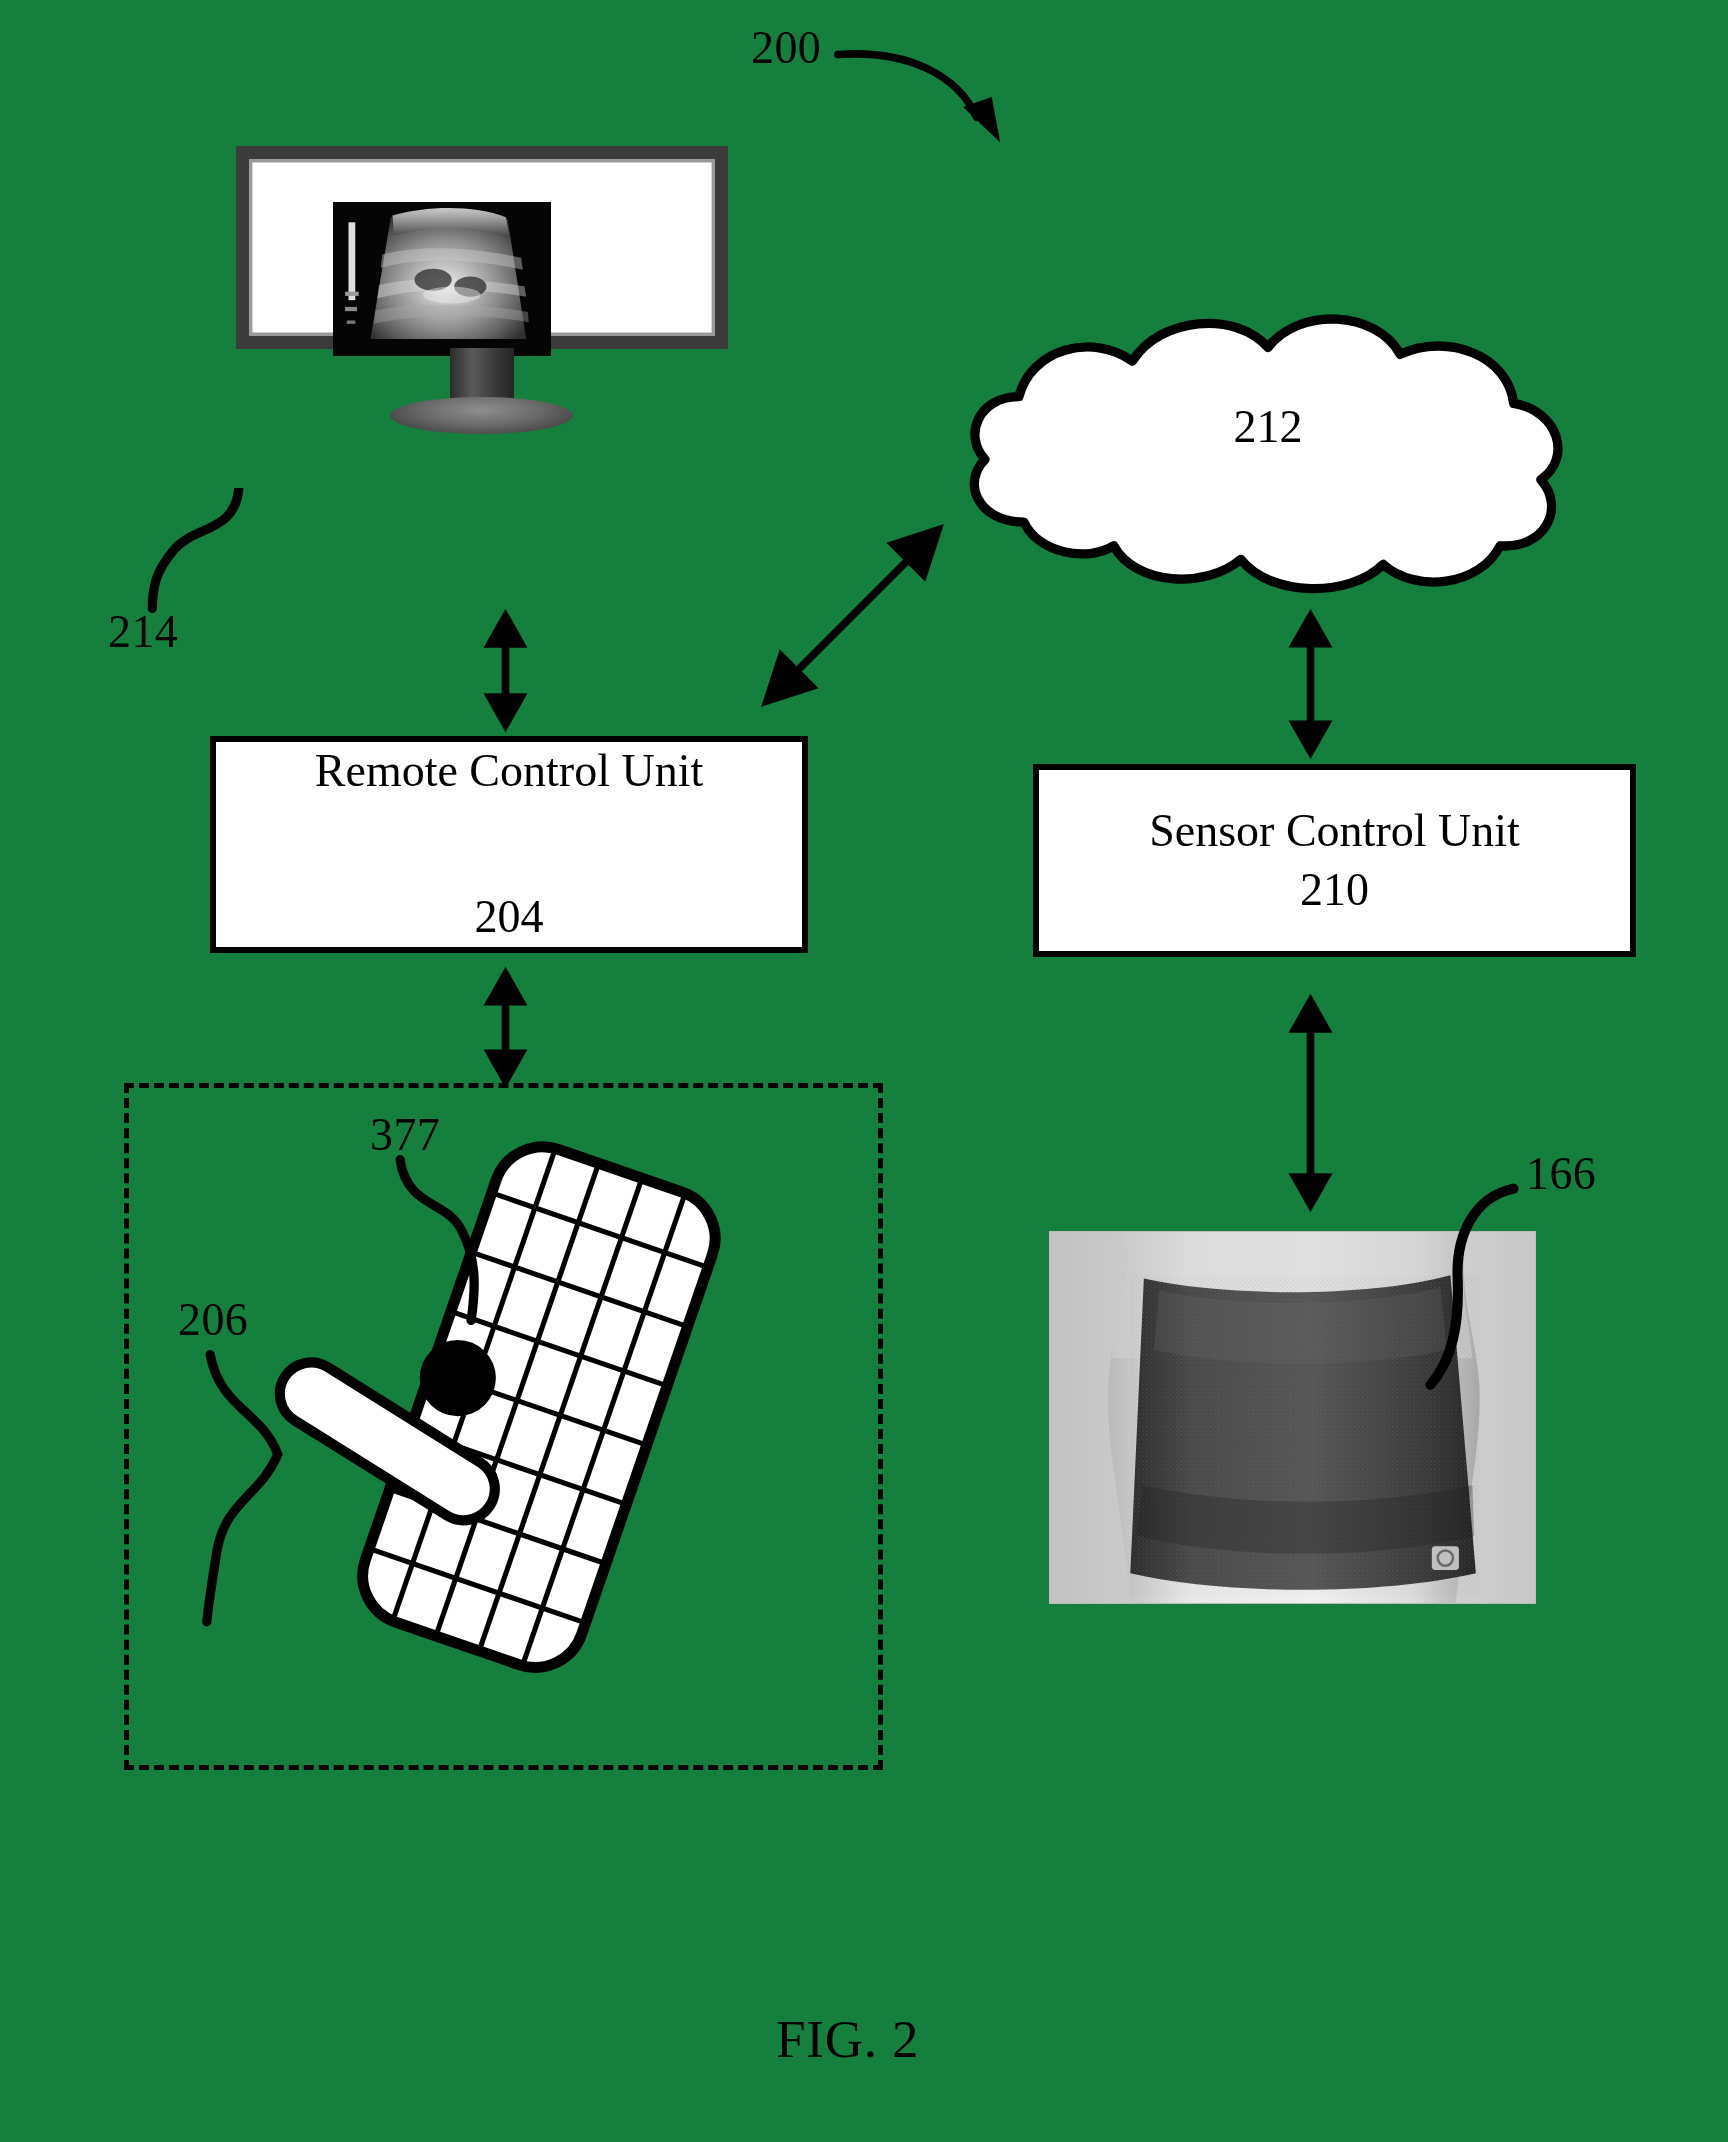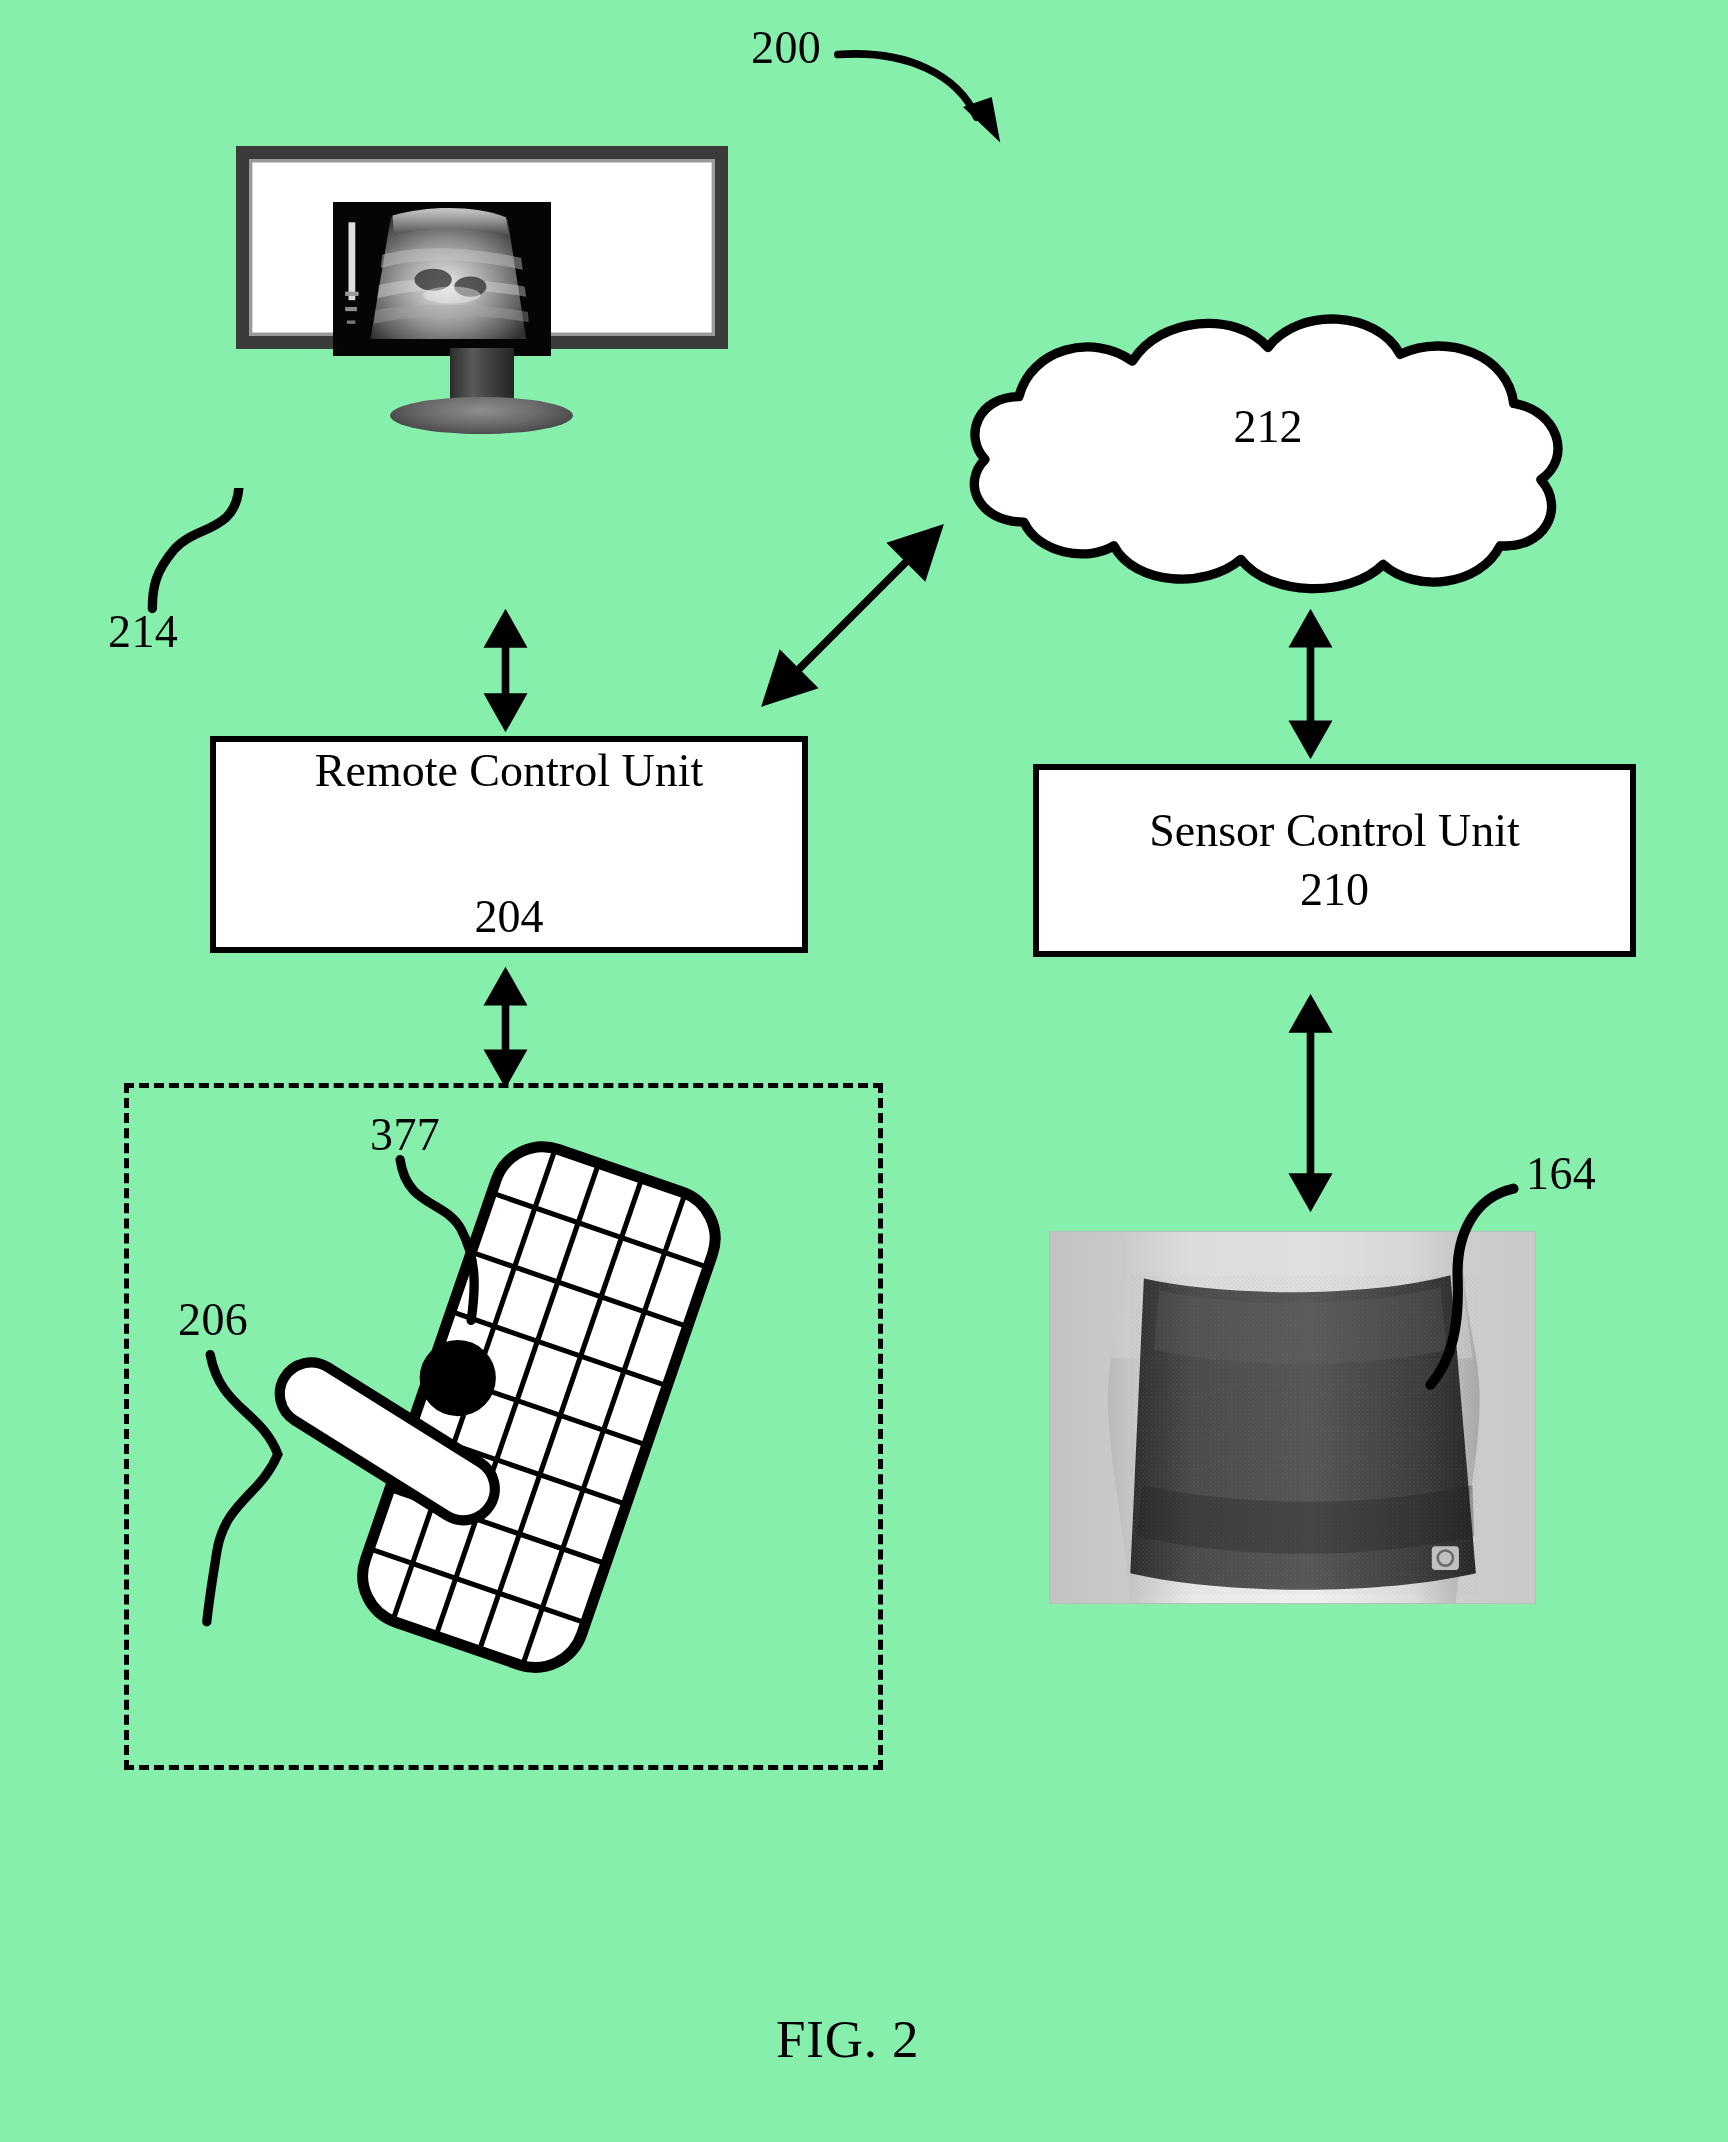--- a/index.html
+++ b/index.html
@@ -9,21 +9,21 @@
     background: #ffffff;
   }
   body {
     font-family: "Liberation Serif", "DejaVu Serif", serif;
     color: #000000;
   }
   #page {
     position: relative;
     width: 1729px;
     height: 2143px;
-    background: #86efac;
+    background: #15803d;
     overflow: hidden;
   }
   .abs { position: absolute; }
 
   
   .ref {
     font-family: "Liberation Serif", "DejaVu Serif", serif;
     font-size: 46px;
     line-height: 1;
     letter-spacing: 0.4px;
@@ -314,18 +314,18 @@
       <rect x="452" y="372" width="32" height="28" rx="4" fill="#d8d8d8" opacity="0.85"></rect>
       <circle cx="468" cy="386" r="9" fill="none" stroke="#6a6a6a" stroke-width="3"></circle>
 
       <rect x="0" y="0" width="575" height="440" fill="none" stroke="#bcbcbc" stroke-width="2"></rect>
     </svg>
   </div>
 
   <svg class="abs" style="left:1390px; top:1168px;" width="186" height="229" viewBox="0 0 220 270">
     <path d="M146,24 C100,34 78,78 80,130 C82,184 74,226 48,256" class="nofill" stroke="#000" stroke-width="12" stroke-linecap="round"></path>
   </svg>
-  <div class="abs ref" style="left:1526px; top:1151px;">164</div>
+  <div class="abs ref" style="left:1526px; top:1151px;">166</div>
 
   <div class="abs fig-caption" style="left:744px; top:2009px;">FIG. 2</div>
 
 </div>
 
 
 </body></html>

